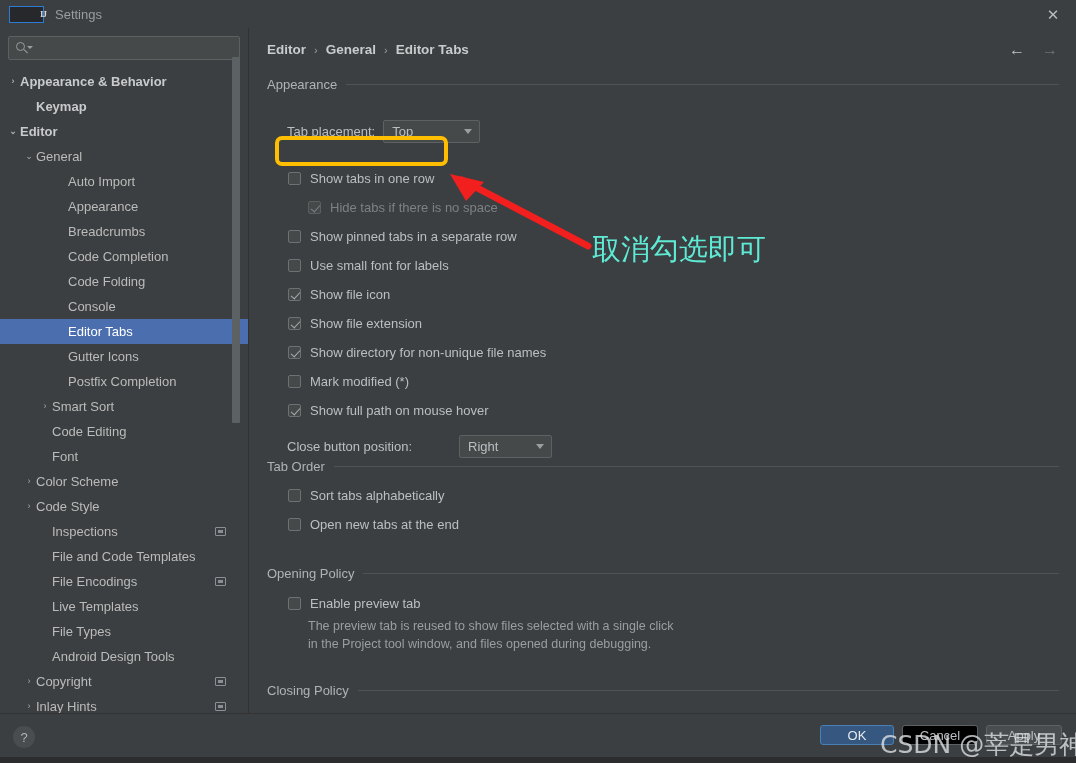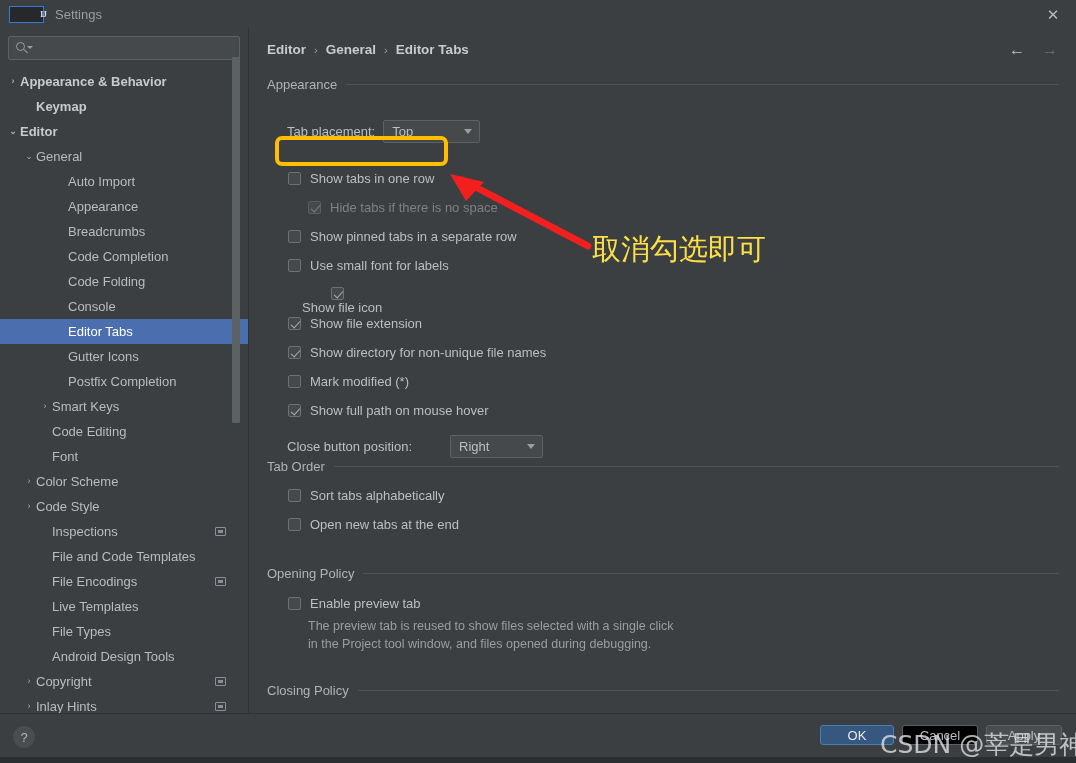--- a/index.html
+++ b/index.html
@@ -165,21 +165,21 @@
     position: absolute; left: 275px; top: 136px;
     width: 173px; height: 30px;
     border: 4px solid #ffbf00; border-radius: 7px;
     pointer-events: none;
   }
   #arrow-svg {
     position: absolute; left: 440px; top: 168px; pointer-events: none;
   }
   #annotation-text {
     position: absolute; left: 592px; top: 230px;
-    font-size: 29px; color: #fde047; white-space: nowrap;
+    font-size: 29px; color: #5eead4; white-space: nowrap;
     font-family: "DejaVu Sans", sans-serif;
   }
 
   
   #bottombar {
     position: absolute; left: 0; top: 713px; width: 1076px; height: 50px;
     background: #3c3f41; border-top: 1px solid #323232;
   }
   #help-btn {
     position: absolute; left: 13px; top: 12px;
@@ -275,21 +275,21 @@
       <div class="tree-item" style="padding-left: 54px;">
         <span class="arrow"></span>
         <span class="label">Gutter Icons</span>
       </div>
       <div class="tree-item" style="padding-left: 54px;">
         <span class="arrow"></span>
         <span class="label">Postfix Completion</span>
       </div>
       <div class="tree-item" style="padding-left: 38px;">
         <span class="arrow">›</span>
-        <span class="label">Smart Keys</span>
+        <span class="label">Smart Sort</span>
       </div>
       <div class="tree-item" style="padding-left: 38px;">
         <span class="arrow"></span>
         <span class="label">Code Editing</span>
       </div>
       <div class="tree-item" style="padding-left: 38px;">
         <span class="arrow"></span>
         <span class="label">Font</span>
       </div>
       <div class="tree-item" style="padding-left: 22px;">
@@ -385,21 +385,21 @@
   <div class="row" style="left:38px; top:201px;">
     <span class="cb"></span>
     <span>Show pinned tabs in a separate row</span>
   </div>
 
   <div class="row" style="left:38px; top:230px;">
     <span class="cb"></span>
     <span>Use small font for labels</span>
   </div>
 
-  <div class="row" style="left:52px; top:259px;flex-direction:column;">
+  <div class="row" style="left:38px; top:259px;">
     <span class="cb checked"></span>
     <span>Show file icon</span>
   </div>
 
   <div class="row" style="left:38px; top:288px;">
     <span class="cb checked"></span>
     <span>Show file extension</span>
   </div>
 
   <div class="row" style="left:38px; top:317px;">
@@ -412,21 +412,21 @@
     <span>Mark modified (*)</span>
   </div>
 
   <div class="row" style="left:38px; top:375px;">
     <span class="cb checked"></span>
     <span>Show full path on mouse hover</span>
   </div>
 
   <div class="row" style="left:37px; top:379px; margin-top:28px;gap:38px;">
     <span class="lbl">Close button position:</span>
-    <span class="combo" style="margin-left:0; width:93px;">
+    <span class="combo" style="margin-left:9px; width:93px;">
       <span class="val">Right</span>
       <span class="caret">
           <i></i>
         </span>
     </span>
   </div>
 
   <div class="group" style="top:431px;">
     <span class="gl">Tab Order</span>
     <span class="gline"></span>

